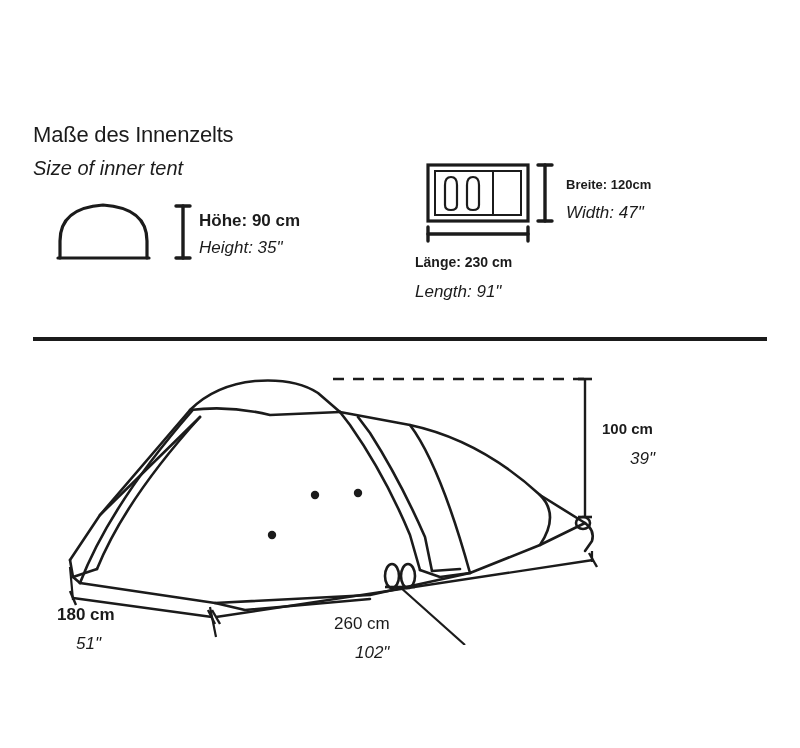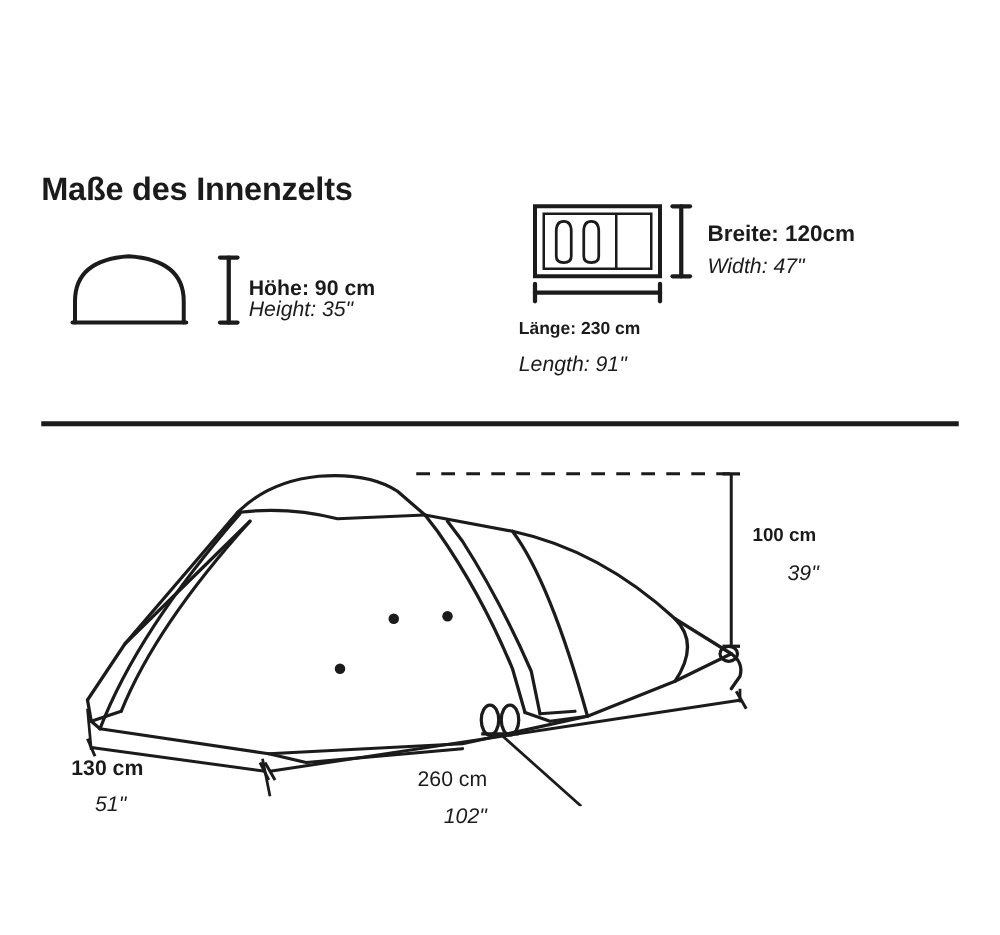--- a/index.html
+++ b/index.html
@@ -18,44 +18,44 @@
 
   .page {
     position: absolute;
     inset: 0;
   }
 
   
   .inner-title {
     position: absolute;
     left: 33px;
-    top: 136px;
-    font-size: 26px;
-    font-weight: bold;
+    top: 122px;
+    font-size: 22px;
+    font-weight: normal;
     letter-spacing: -0.2px;
   }
   .inner-subtitle {
     position: absolute;
     left: 33px;
     top: 157px;
     font-size: 20px;
     font-style: italic;
     font-weight: normal;
   }
 
   
   .height-svg {
     position: absolute;
     left: 55px;
     top: 196px;
   }
   .height-label {
     position: absolute;
     left: 199px;
-    top: 221px;
+    top: 211px;
     font-size: 17px;
     font-weight: bold;
     text-align: right;
   }
   .height-label-sub {
     position: absolute;
     left: 199px;
     top: 238px;
     font-size: 17px;
     font-style: italic;
@@ -64,21 +64,21 @@
   
   .plan-svg {
     position: absolute;
     left: 415px;
     top: 160px;
   }
   .width-label {
     position: absolute;
     left: 566px;
     top: 177px;
-    font-size: 18px;
+    font-size: 13px;
     font-weight: bold;
   }
   .width-label-sub {
     position: absolute;
     left: 566px;
     top: 203px;
     font-size: 17px;
     font-style: italic;
   }
   .length-label {
@@ -155,20 +155,21 @@
     font-size: 17px;
     font-style: italic;
   }
 </style>
 </head>
 <body>
 
 <div class="page">
 
   <div class="inner-title">Maße des Innenzelts</div>
+  <div class="inner-subtitle">Size of inner tent</div>
 
   <svg class="height-svg" width="140" height="70" viewBox="0 0 140 70">
     <path d="M5 62 L5 45 Q5 12 48 9 Q92 12 92 45 L92 62" fill="none" stroke="#1b1b1b" stroke-width="3.2" stroke-linecap="round" stroke-linejoin="round"></path>
     <line x1="3" y1="62" x2="94" y2="62" stroke="#1b1b1b" stroke-width="3.2" stroke-linecap="round"></line>
 
     <line x1="128" y1="10" x2="128" y2="62" stroke="#1b1b1b" stroke-width="3.4" stroke-linecap="round"></line>
     <line x1="121" y1="10" x2="135" y2="10" stroke="#1b1b1b" stroke-width="3.4" stroke-linecap="round"></line>
     <line x1="121" y1="62" x2="135" y2="62" stroke="#1b1b1b" stroke-width="3.4" stroke-linecap="round"></line>
   </svg>
 
@@ -264,18 +265,18 @@
     <line x1="168" y1="255" x2="175" y2="269" stroke="#1b1b1b" stroke-width="2.4"></line>
 
     <line x1="176" y1="262" x2="553" y2="205" stroke="#1b1b1b" stroke-width="2.4"></line>
     <line x1="172" y1="255" x2="180" y2="269" stroke="#1b1b1b" stroke-width="2.4"></line>
     <line x1="549" y1="198" x2="557" y2="212" stroke="#1b1b1b" stroke-width="2.4"></line>
     <line x1="552" y1="196" x2="552" y2="207" stroke="#1b1b1b" stroke-width="2.2"></line>
   </svg>
 
   <div class="dim-100">100 cm</div>
   <div class="dim-100-sub">39"</div>
-  <div class="dim-130">130 cm</div>
+  <div class="dim-130">180 cm</div>
   <div class="dim-130-sub">51"</div>
   <div class="dim-260">260 cm</div>
   <div class="dim-260-sub">102"</div>
 
 </div>
 
 </body></html>

